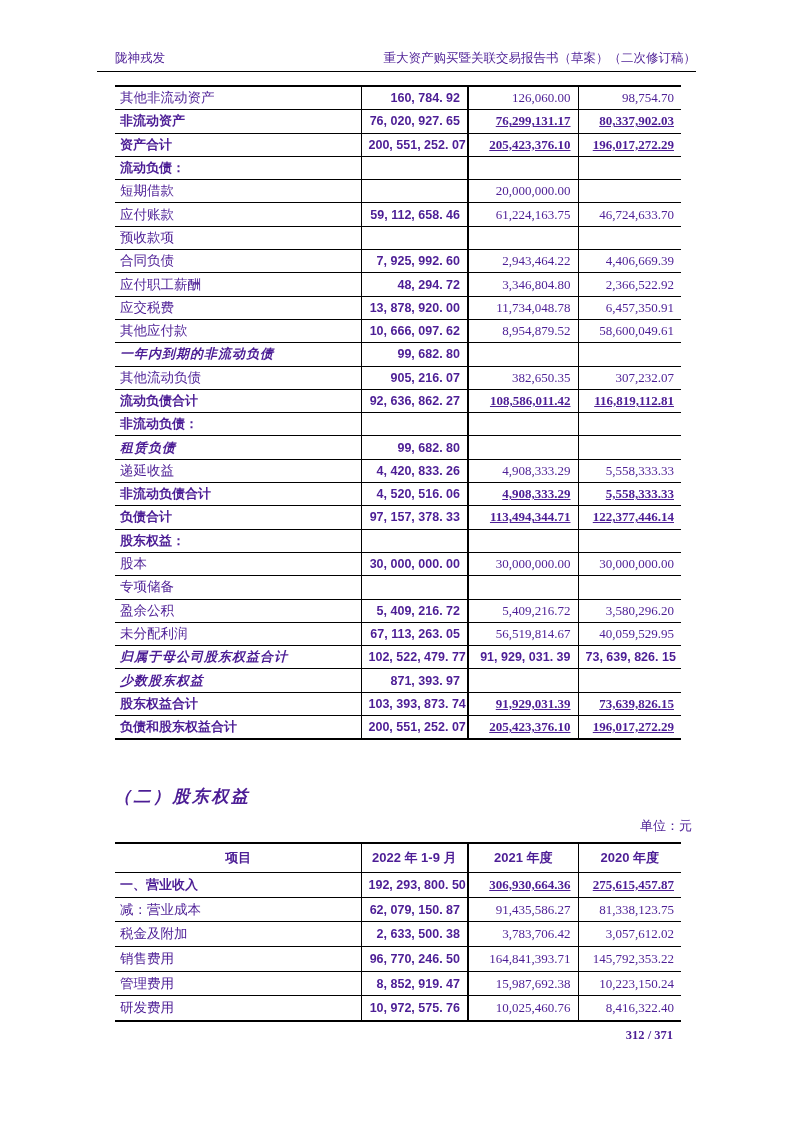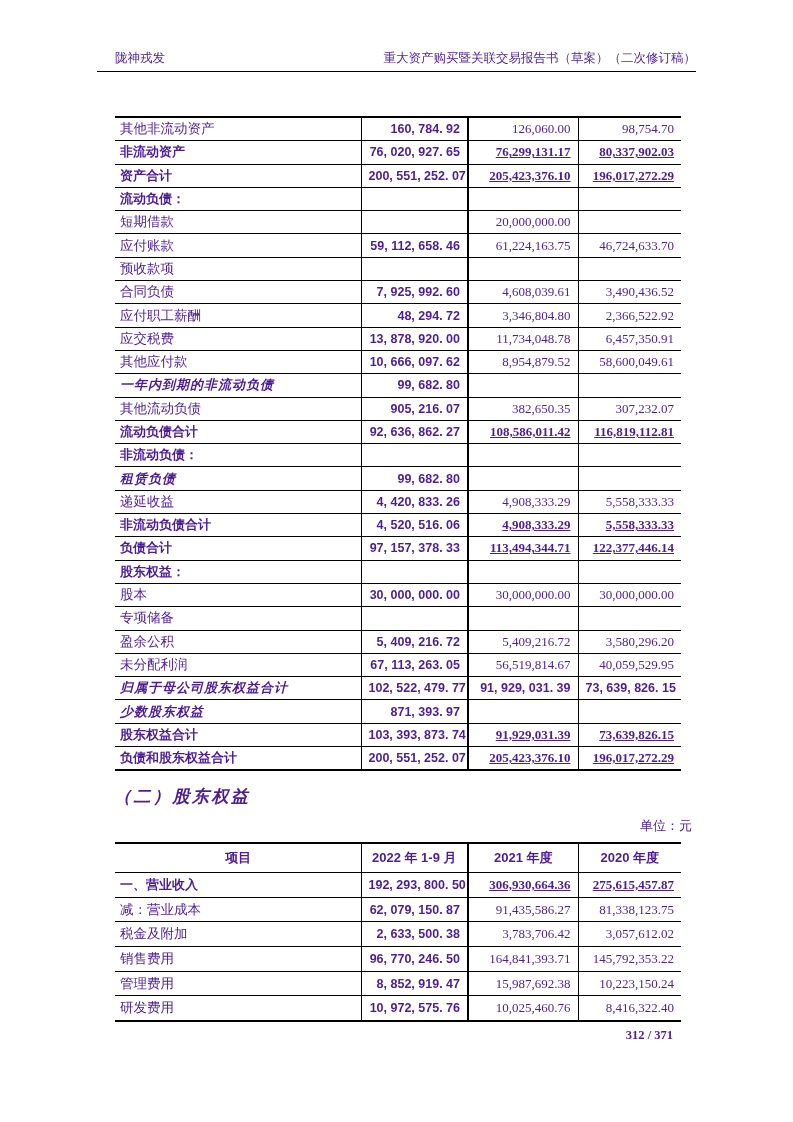--- a/index.html
+++ b/index.html
@@ -12,21 +12,21 @@
   .doc-header {
     position:absolute; left:97px; top:50px; width:599px;
     display:flex; justify-content:space-between; align-items:flex-end;
     border-bottom:1.8px solid #000; padding-bottom:4px;
     font-size:12.5px;
   }
   .doc-header .left { margin-left:18px; }
   
   table { border-collapse:collapse; table-layout:fixed; }
   #t1 {
-    position:absolute; left:115px; top:116px; width:566px;
+    position:absolute; left:115px; top:85px; width:566px;
     border-top:2.4px solid #000; border-bottom:2.2px solid #000;
   }
   #t2 {
     position:absolute; left:115px; top:842px; width:566px;
     border-top:2.8px solid #000; border-bottom:2.4px solid #000;
   }
   td, th { border-bottom:1.3px solid #000; overflow:hidden; white-space:nowrap; }
   #t1 td { height:22.3px; }
   #t2 td { height:23.7px; }
   #t2 th { height:28px; font-family:"Liberation Sans",sans-serif; font-weight:bold; font-size:13px; text-align:center; }
@@ -110,22 +110,22 @@
         </tr>
         <tr>
           <td class="c1 ls-n">预收款项</td>
           <td class="c2 v-n"></td>
           <td class="c3 v-n"></td>
           <td class="c4 v-n"></td>
         </tr>
         <tr>
           <td class="c1 ls-n">合同负债</td>
           <td class="c2 v-g">7, 925, 992. 60</td>
-          <td class="c3 v-n">4,608,039.61</td>
-          <td class="c4 v-n">3,490,436.52</td>
+          <td class="c3 v-n">2,943,464.22</td>
+          <td class="c4 v-n">4,406,669.39</td>
         </tr>
         <tr>
           <td class="c1 ls-n">应付职工薪酬</td>
           <td class="c2 v-g">48, 294. 72</td>
           <td class="c3 v-n">3,346,804.80</td>
           <td class="c4 v-n">2,366,522.92</td>
         </tr>
         <tr>
           <td class="c1 ls-n">应交税费</td>
           <td class="c2 v-g">13, 878, 920. 00</td>

